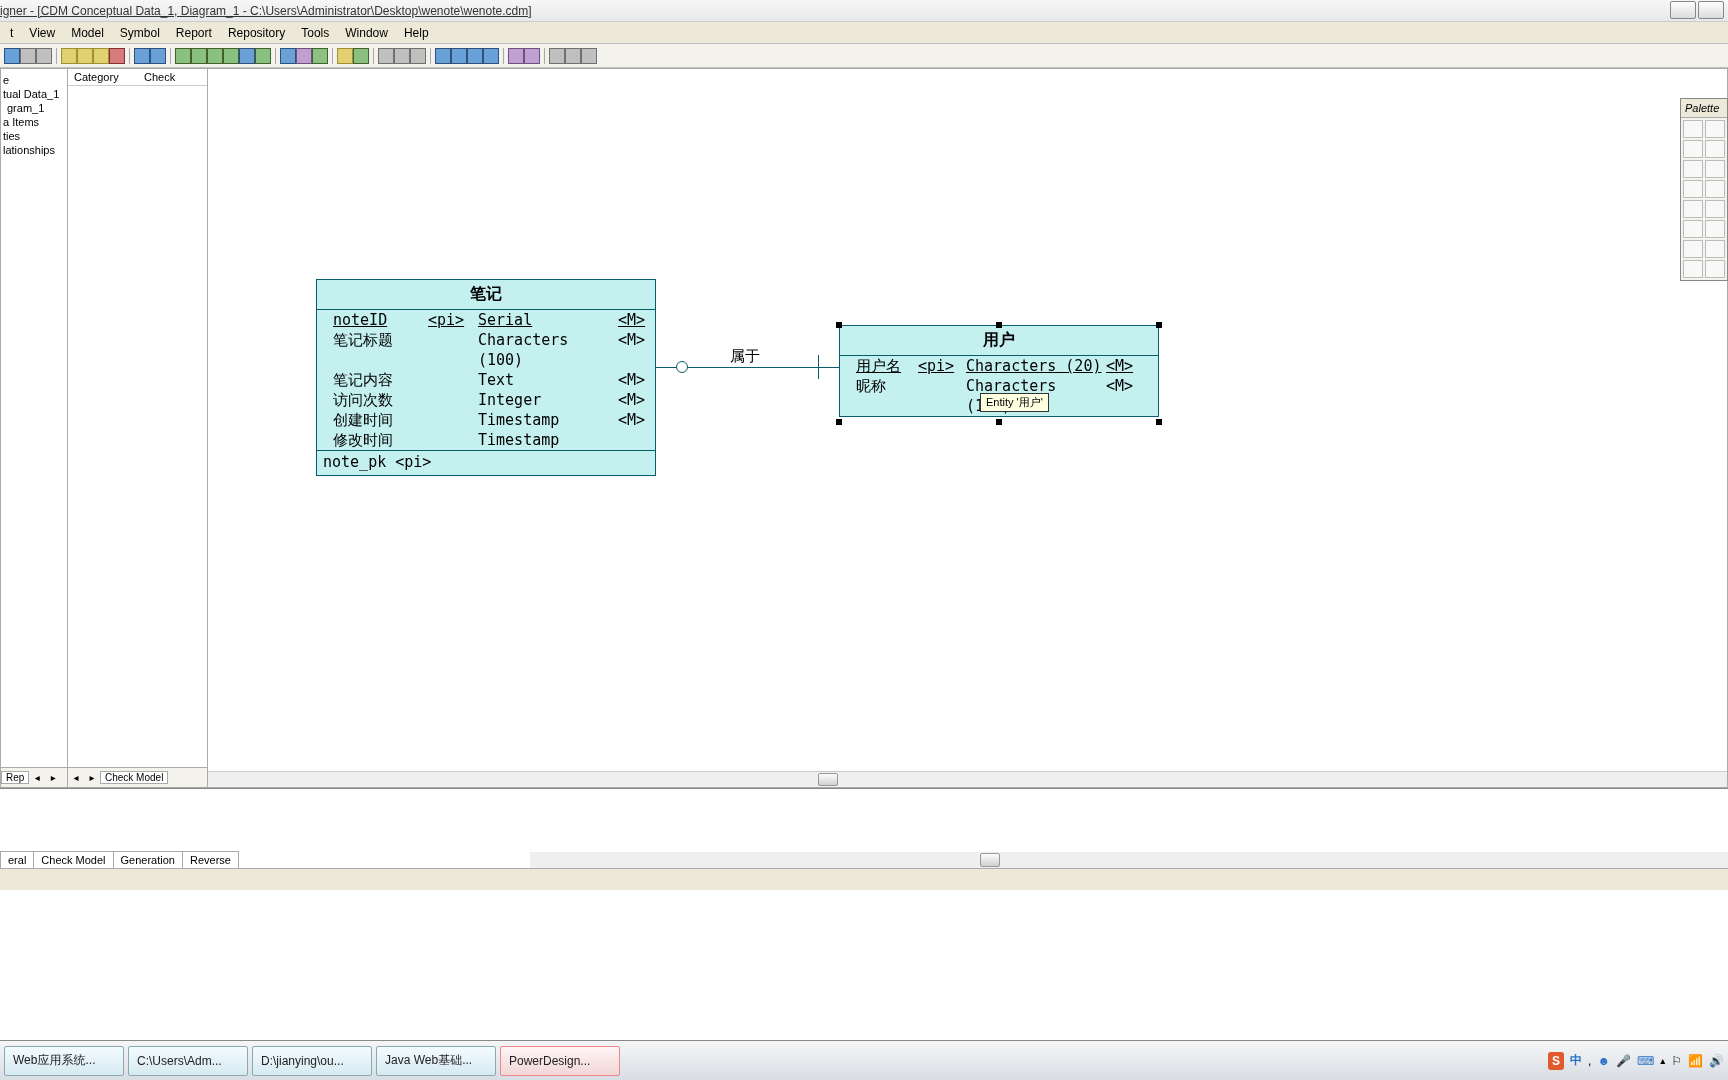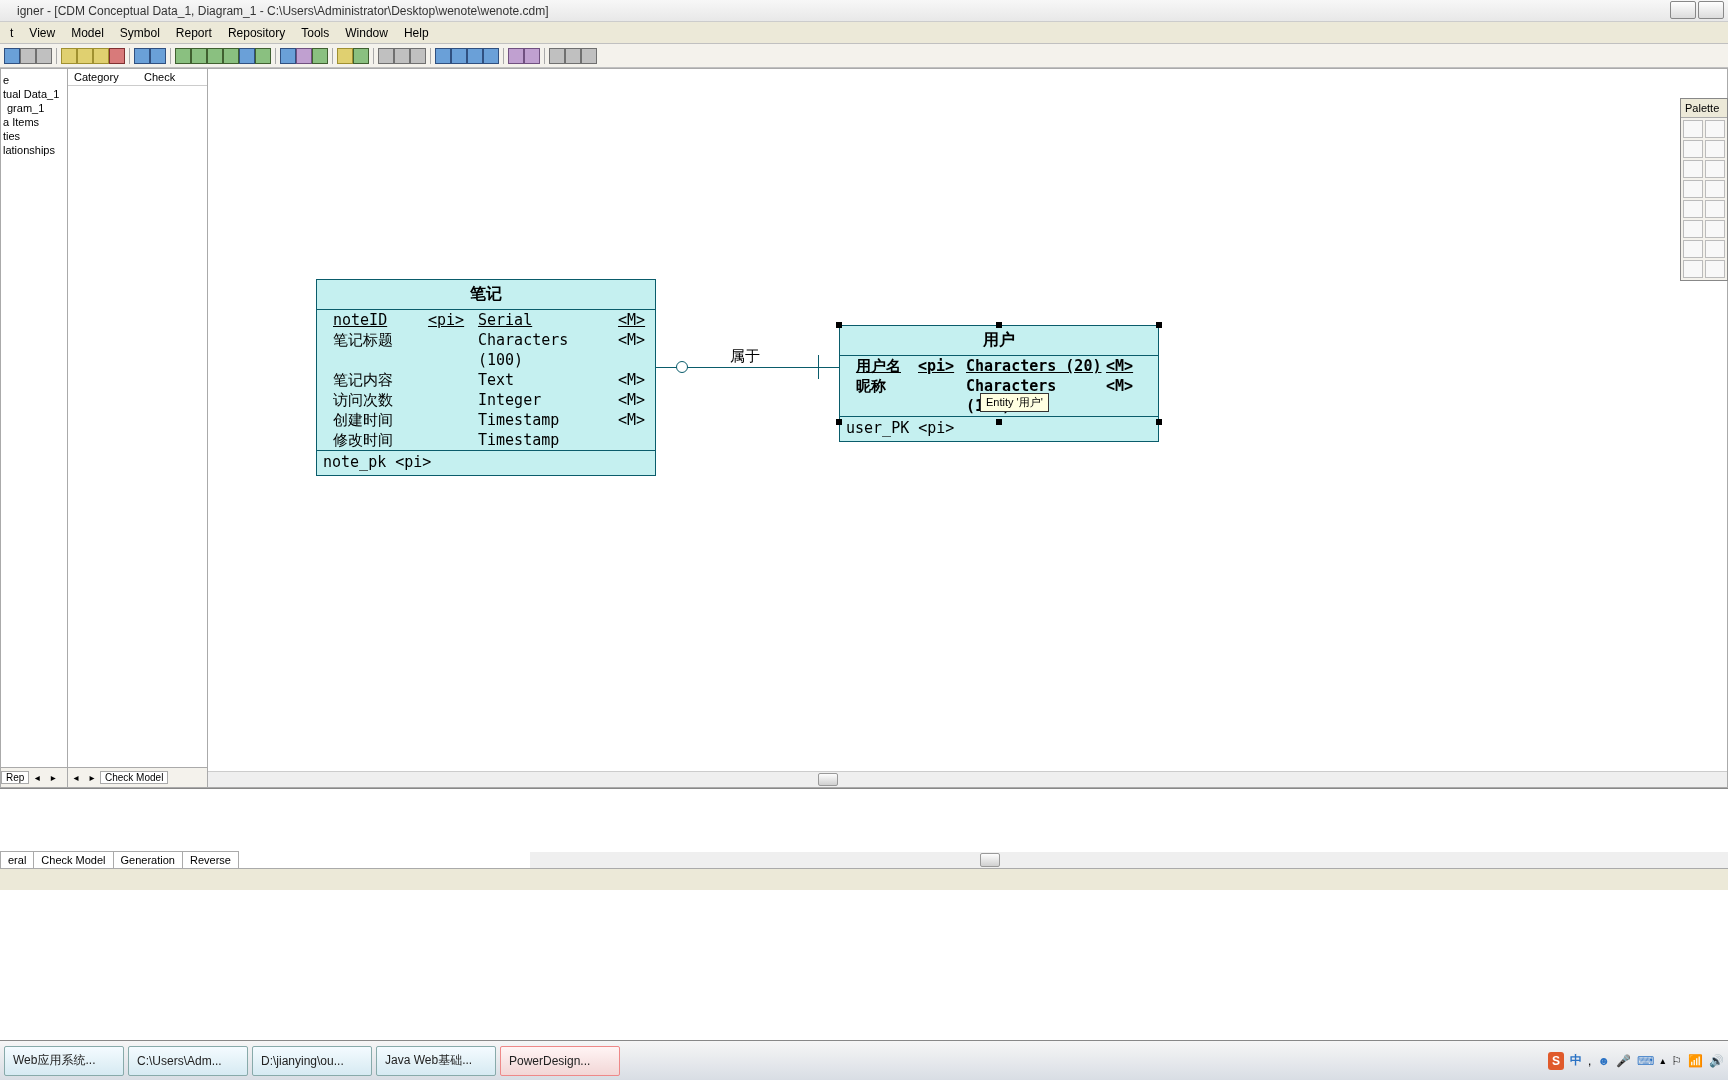--- a/index.html
+++ b/index.html
@@ -11,22 +11,23 @@
   width: 1728px;
   height: 1080px;
   position: relative;
 }
 .titlebar {
   height: 22px;
   background: linear-gradient(#f7f7f7, #e8e8e8);
   border-bottom: 1px solid #ccc;
   display: flex;
   align-items: center;
-  padding-left: 17px;
+  padding-left: 0;
   color: #333;
+  text-decoration: underline;
 }
 .titlebar .win-controls {
   position: absolute;
   right: 4px;
   top: 1px;
   display: flex;
 }
 .win-btn {
   width: 26px; height: 18px;
   border: 1px solid #888;
@@ -129,21 +130,21 @@
   font-size: 15px;
   padding: 0 16px;
   line-height: 20px;
 }
 .entity .pkrow {
   border-top: 1px solid #0a5c6b;
   font-size: 15px;
   padding: 2px 6px 4px;
 }
 .g-note { grid-template-columns: 95px 50px 140px 45px; }
-.g-user { grid-template-columns: 62px 48px 140px 40px; font-weight: bold; }
+.g-user { grid-template-columns: 62px 48px 140px 40px; }
 .uline { text-decoration: underline; }
 .handle {
   position: absolute;
   width: 6px; height: 6px;
   background: #000;
 }
 .relation-line {
   position: absolute;
   height: 1px;
   background: #0a5c6b;
@@ -166,20 +167,21 @@
   border: 1px solid #333;
   font-size: 11px;
   padding: 1px 5px;
 }
 .palette {
   position: absolute;
   right: 0; top: 98px;
   width: 48px;
   border: 1px solid #888;
   background: #f4f2ec;
+  font-style: italic;
 }
 .palette .ptitle {
   font-size: 11px;
   padding: 3px 4px;
   border-bottom: 1px solid #aaa;
   background: #ece9d8;
 }
 .palette .pgrid {
   display: grid;
   grid-template-columns: 1fr 1fr;
@@ -429,21 +431,20 @@
             <span class="uline">&lt;pi&gt;</span>
             <span class="uline">Characters (20)</span>
             <span class="uline">&lt;M&gt;</span>
           </div>
         <div class="erow g-user">
             <span>昵称</span>
             <span></span>
             <span>Characters (100)</span>
             <span>&lt;M&gt;</span>
           </div>
-        <div class="pkrow">user_PK  &lt;pi&gt;</div>
       </div>
 
       <div class="handle" style="left:628px;top:253px"></div>
       <div class="handle" style="left:788px;top:253px"></div>
       <div class="handle" style="left:948px;top:253px"></div>
       <div class="handle" style="left:628px;top:350px"></div>
       <div class="handle" style="left:788px;top:350px"></div>
       <div class="handle" style="left:948px;top:350px"></div>
 
       <div class="tooltip" style="left:772px;top:324px">Entity '用户'</div>

